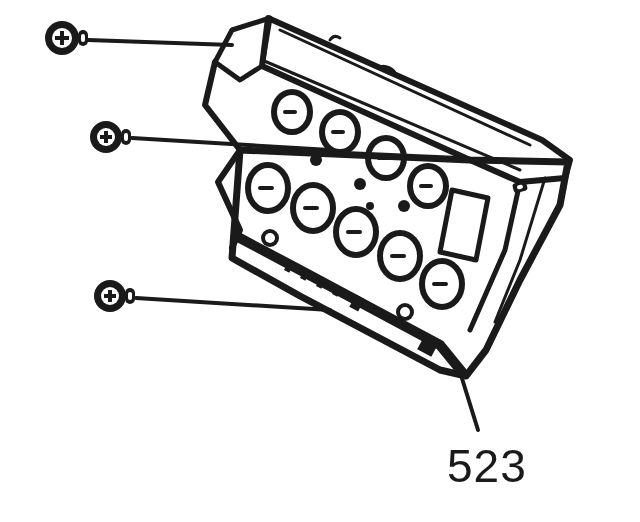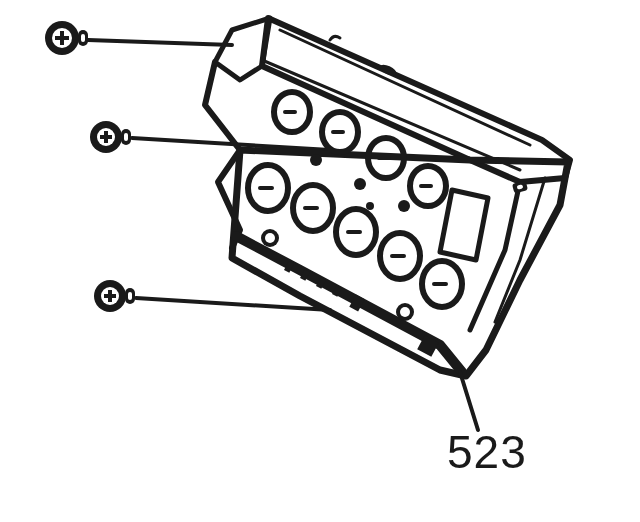--- a/index.html
+++ b/index.html
@@ -103,13 +103,13 @@
       <rect x="318" y="278" width="6" height="10" transform="rotate(28 321 283)"></rect>
       <rect x="334" y="286" width="6" height="10" transform="rotate(28 337 291)"></rect>
       <rect x="352" y="296" width="10" height="14" transform="rotate(28 357 303)"></rect>
       <rect x="420" y="338" width="16" height="16" transform="rotate(28 428 346)"></rect>
     </g>
   </g>
 
   <line class="stroke" x1="460" y1="372" x2="478" y2="430" stroke-width="4"></line>
 </svg>
 
-<div class="part-label" style="left:447px; top:429px;">523</div>
+<div class="part-label" style="left:447px; top:443px;">523</div>
 
 </body></html>

